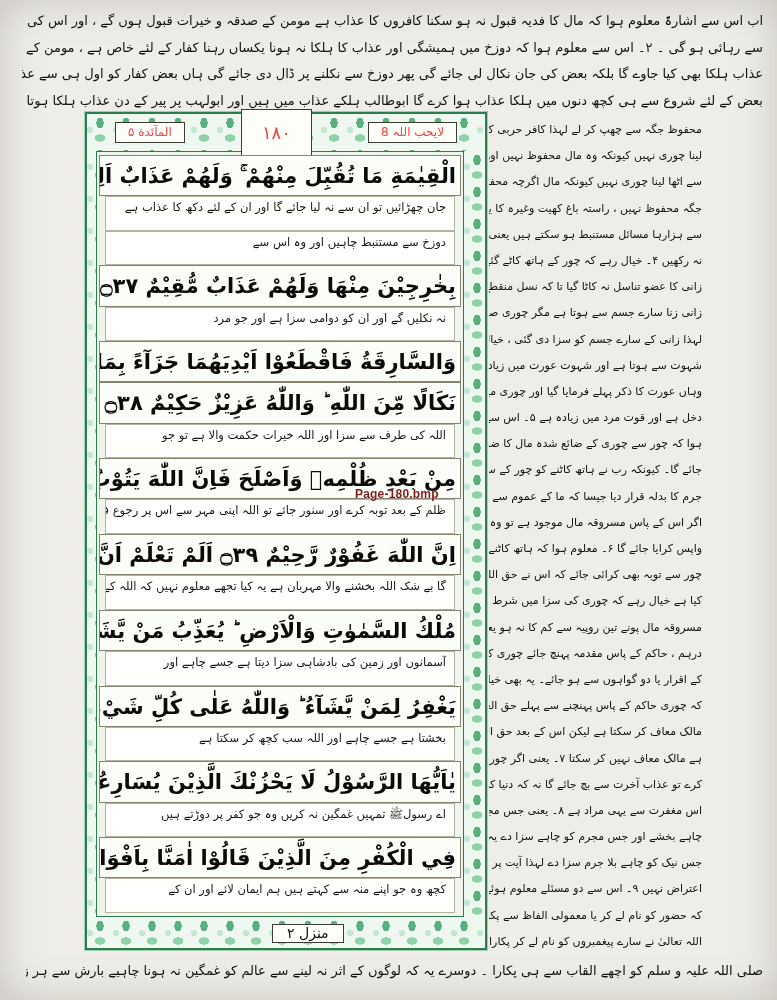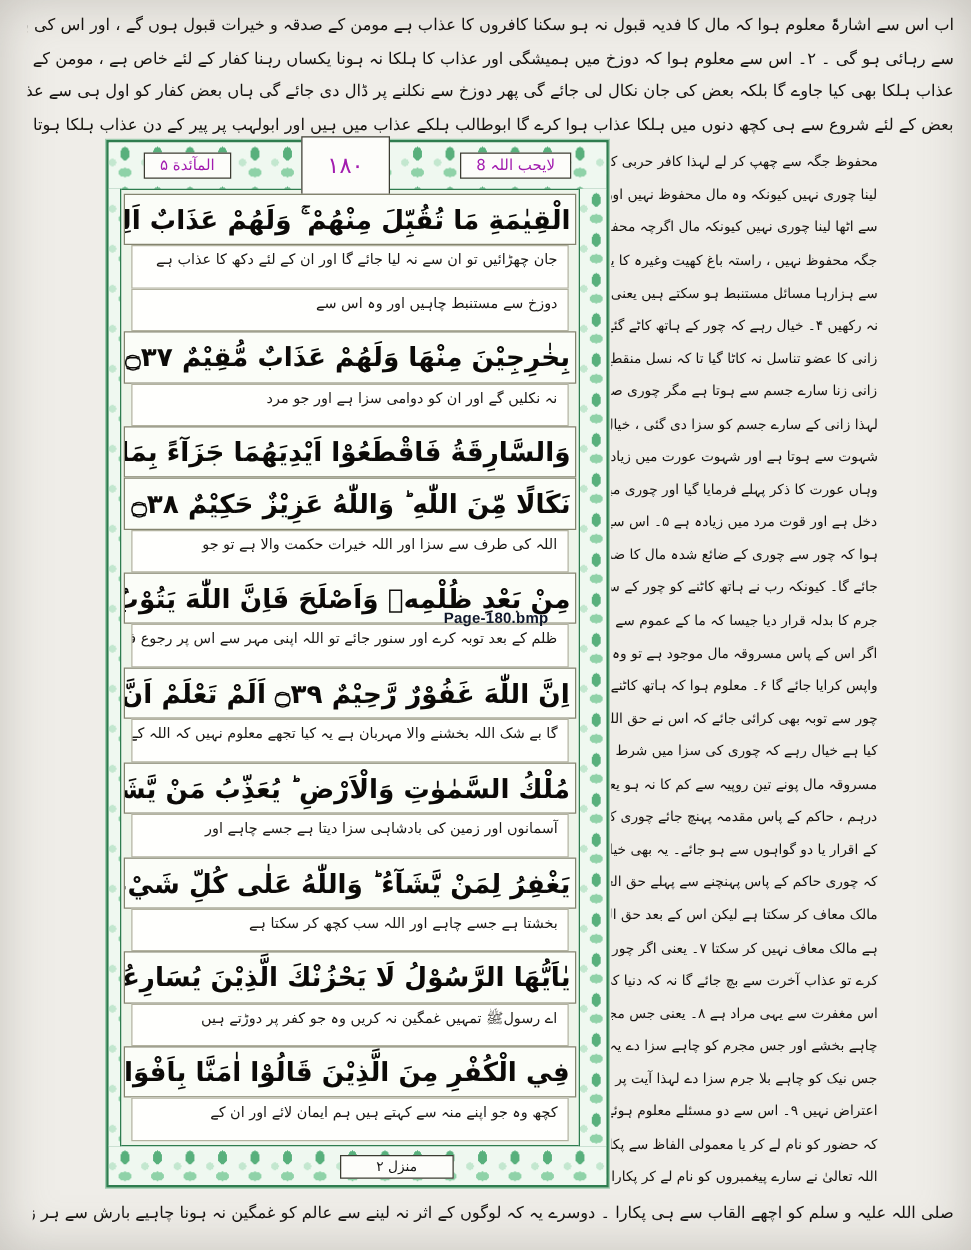--- a/index.html
+++ b/index.html
@@ -26,46 +26,46 @@
       radial-gradient(circle 3px at 3px 16px, #c3e7cf 0 99%, transparent 100%);
     background-size:26px 32px;}
   .band-top{position:absolute;left:0;right:0;top:0;height:37px;border-bottom:1px solid #2e7d4f;}
   .band-bottom{position:absolute;left:0;right:0;bottom:0;height:31px;border-top:1px solid #2e7d4f;}
   .band-right{position:absolute;top:37px;bottom:31px;right:0;width:21px;border-left:1px solid #2e7d4f;}
   .band-left{position:absolute;top:37px;bottom:31px;left:0;width:9px;border-right:1px solid #2e7d4f;}
 
   .hdr-boxes{position:absolute;left:0;right:0;top:0;height:37px;display:flex;direction:rtl;
              align-items:center;justify-content:space-between;padding:0 28px;box-sizing:border-box;}
   .hdr-box{background:#fdfdfa;border:1px solid #3c3c32;font-size:12px;line-height:17px;
-           padding:1px 12px;color:#a21caf;direction:rtl;white-space:nowrap;}
+           padding:1px 12px;color:#ef4444;direction:rtl;white-space:nowrap;}
   .hdr-box.page-no{padding:14px 20px;font-size:18px;}
 
   .manzil-box{position:absolute;left:185px;bottom:5px;background:#fdfdfa;border:1px solid #3c3c32;
-              font-size:11px;line-height:15px;padding:1px 28px;direction:rtl;color:#111;}
+              font-size:14px;line-height:15px;padding:1px 14px;direction:rtl;color:#111;}
 
   
   .verses{position:absolute;top:41px;bottom:35px;left:12px;right:24px;
           display:flex;flex-direction:column;justify-content:space-between;}
   .qline{box-sizing:border-box;direction:rtl;overflow:hidden;white-space:nowrap;}
   .line-ar{background:#fbfdf8;border:1px solid #84846f;height:43px;line-height:40px;
            font-size:21px;font-weight:700;color:#0c0a08;text-align:center;padding:0 4px;
            font-family:"DejaVu Sans",sans-serif;}
   .line-ur{background:#fffffd;border:1px solid #b3b3a0;height:36px;line-height:20px;
            font-size:11.5px;color:#1a1713;text-align:justify;padding:0 8px;margin:0 6px;}
   .line-ur::after{content:"";display:inline-block;width:100%;}
 
   
   .tafsir{position:absolute;left:489px;top:117px;width:213px;direction:rtl;color:#15110c;}
   .rc-line{font-size:11px;line-height:26.2px;height:26.2px;white-space:nowrap;overflow:hidden;
            text-align:justify;}
   .rc-line::after{content:"";display:inline-block;width:100%;}
 
   
   .file-label{position:absolute;left:355px;top:487px;font-family:"Liberation Sans",sans-serif;
-              font-size:12px;font-weight:700;color:#0f172a;letter-spacing:0.2px;
+              font-size:12px;font-weight:700;color:#7f1d1d;letter-spacing:0.2px;
               text-shadow:0 0 2px rgba(255,255,255,.5);}
 </style>
 </head>
 <body>
 
 <div class="page">
 
   <div class="top-notes">
 
   <div class="note-line">اب اس سے اشارۃً معلوم ہوا کہ مال کا فدیہ قبول نہ ہو سکنا کافروں کا عذاب ہے مومن کے صدقہ و خیرات قبول ہوں گے ، اور اس کی برکت سے انہیں عذاب</div>

